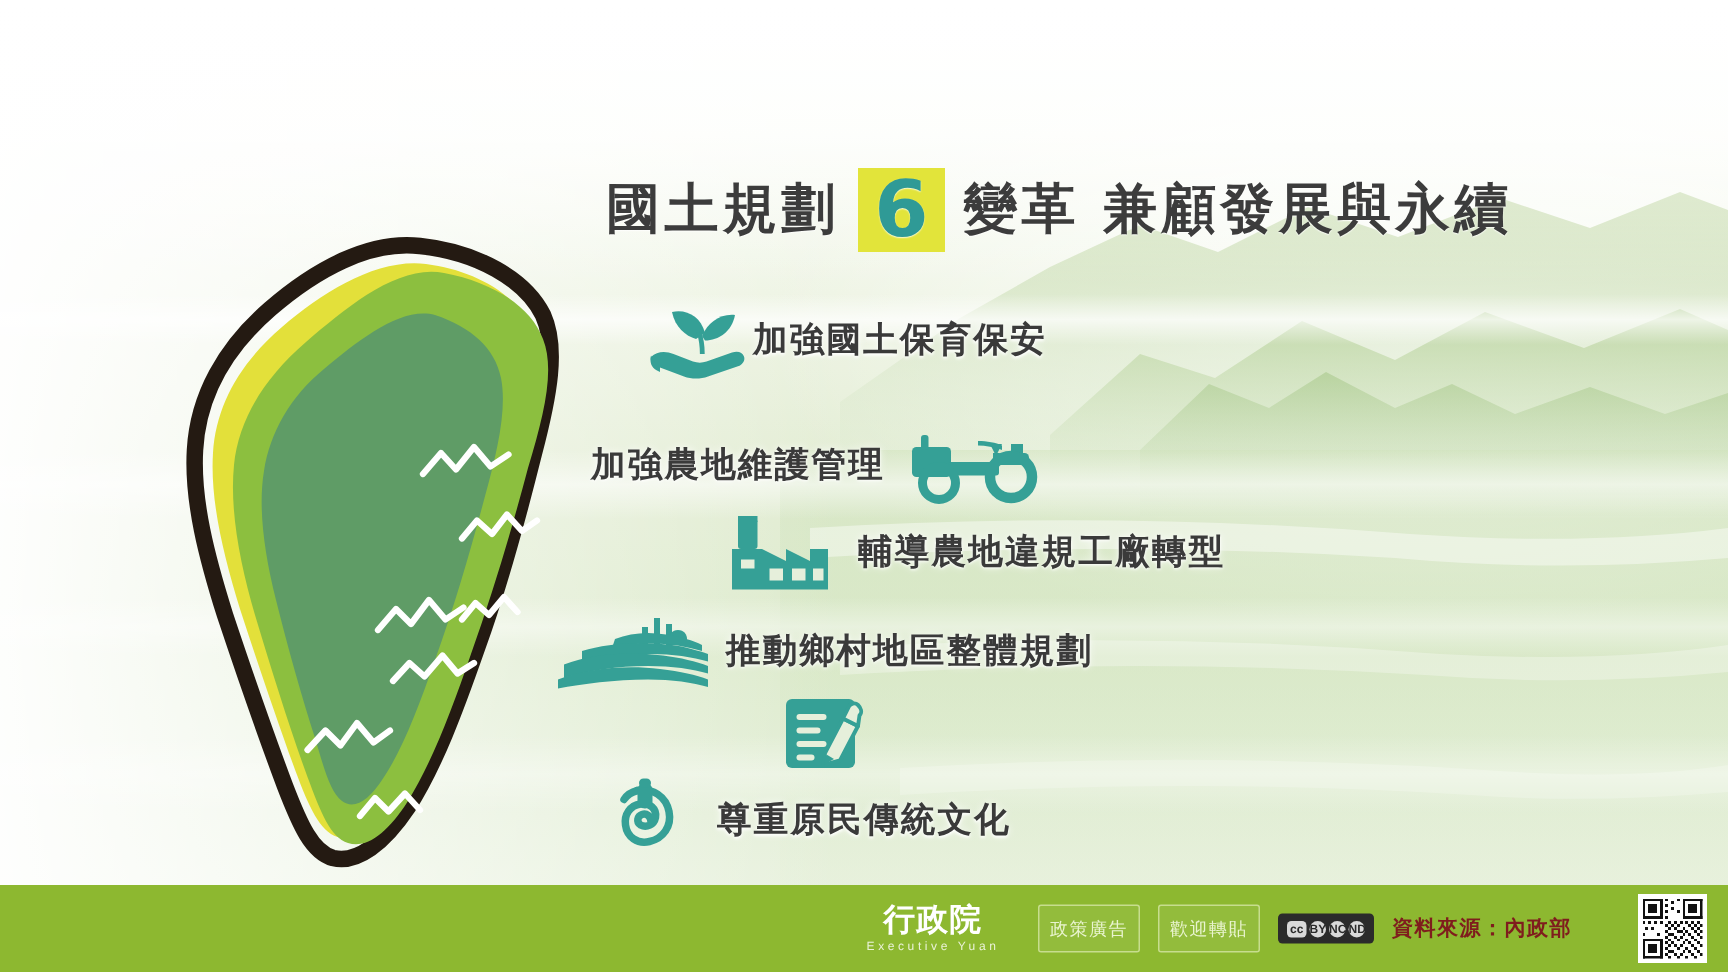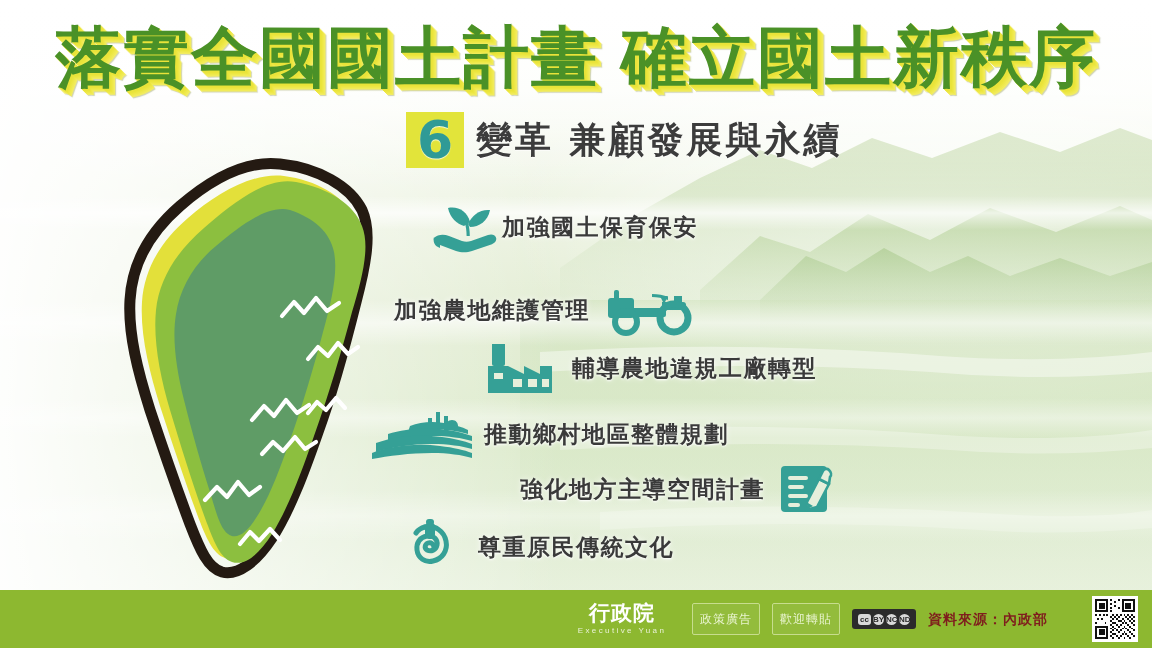--- a/index.html
+++ b/index.html
@@ -190,25 +190,23 @@
 
       <rect x="0" y="0" width="1152" height="190" fill="url(#topFade)"></rect>
     </svg>
   </div>
 
   <div class="mist m1"></div>
   <div class="mist m2"></div>
   <div class="mist m3"></div>
   <div class="mist m4"></div>
 
-  <div class="headline">
-    <span>落實全國國土計畫</span><span class="gap"></span><span>確立國土新秩序</span>
-  </div>
 
   <div class="subtitle">
+    <span class="sub-seg">國土規劃</span>
     <span class="six-badge">6</span>
     <span class="sub-seg">變革 兼顧發展與永續</span>
   </div>
 
   <div class="island">
     <svg viewBox="0 0 340 432" xmlns="http://www.w3.org/2000/svg">
 
       <path d="M176,12 C214,16 246,34 258,58 C268,80 262,112 252,150 C242,190 230,236 214,280
                C200,320 186,358 168,386 C152,410 134,424 118,420 C104,416 96,398 86,372
                C74,340 60,300 46,258 C34,220 24,182 26,148 C28,112 46,80 76,54 C106,28 142,8 176,12 Z" fill="none" stroke="#241a12" stroke-width="11" stroke-linejoin="round" stroke-linecap="round"></path>
@@ -314,21 +312,20 @@
             <path d="M18,26 C34,21 56,19 78,22 C88,23.4 96,26 102,28 L102,33 C92,30 78,28 64,28 C46,28 30,30 18,34 Z"></path>
             <path d="M6,35 C24,28 48,26 72,29 C84,30.5 94,33 102,36 L102,41 C92,38 78,36 62,36 C42,36 22,39 6,44 Z"></path>
             <path d="M2,45 C20,38 46,35 70,38 C84,39.6 94,42 102,45 L102,50 C92,47 78,45 62,45 C40,45 18,48 2,51 Z"></path>
           </g>
         </svg>
       </span>
       <span class="txt">推動鄉村地區整體規劃</span>
     </div>
 
     <div class="bullet b5">
-      <span class="txt">強化地方主導空間計畫</span>
       <span class="ico">
         <svg width="58" height="54" viewBox="0 0 58 54" xmlns="http://www.w3.org/2000/svg">
           <rect x="4" y="4" width="46" height="46" rx="4" fill="#35a096"></rect>
           <g fill="#e6efdb">
             <rect x="11" y="14" width="20" height="4" rx="2"></rect>
             <rect x="11" y="23" width="16" height="4" rx="2"></rect>
             <rect x="11" y="32" width="20" height="4" rx="2"></rect>
             <rect x="11" y="41" width="12" height="4" rx="2"></rect>
           </g>
           <g>

